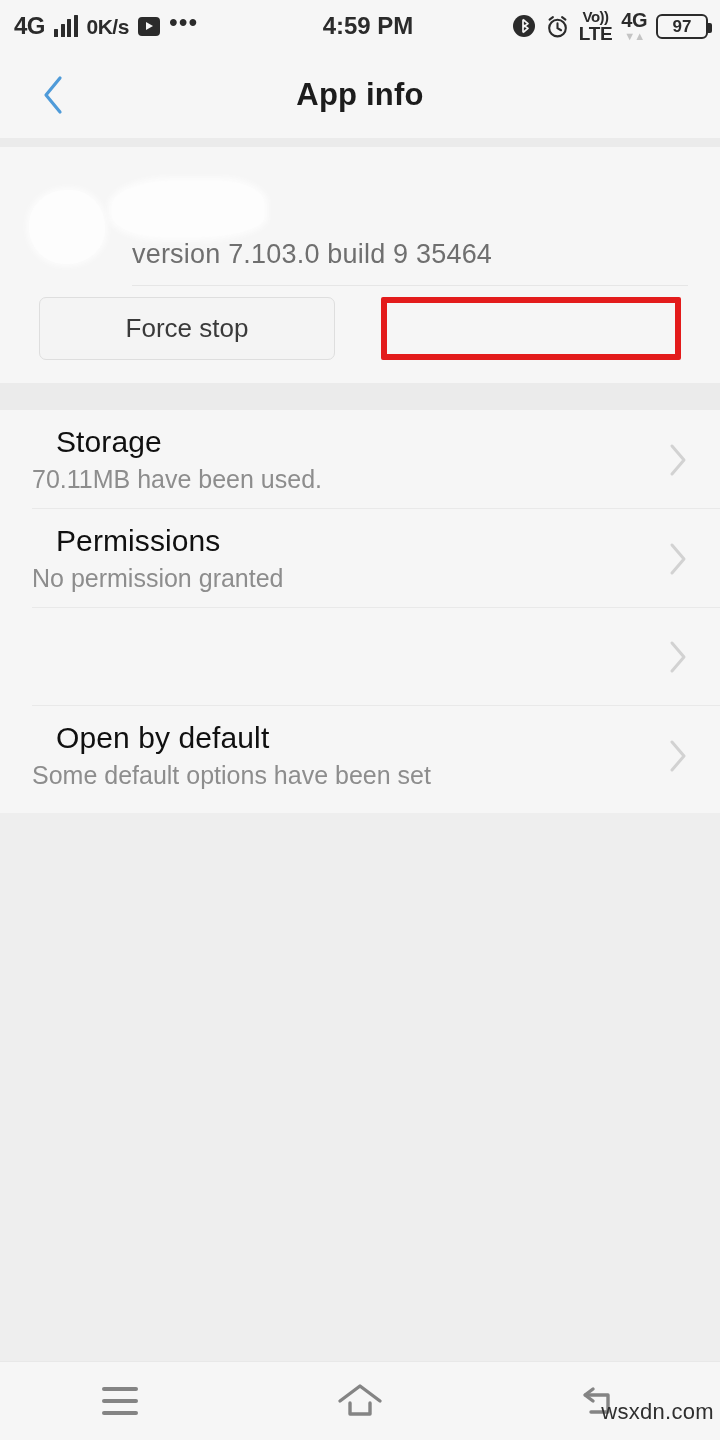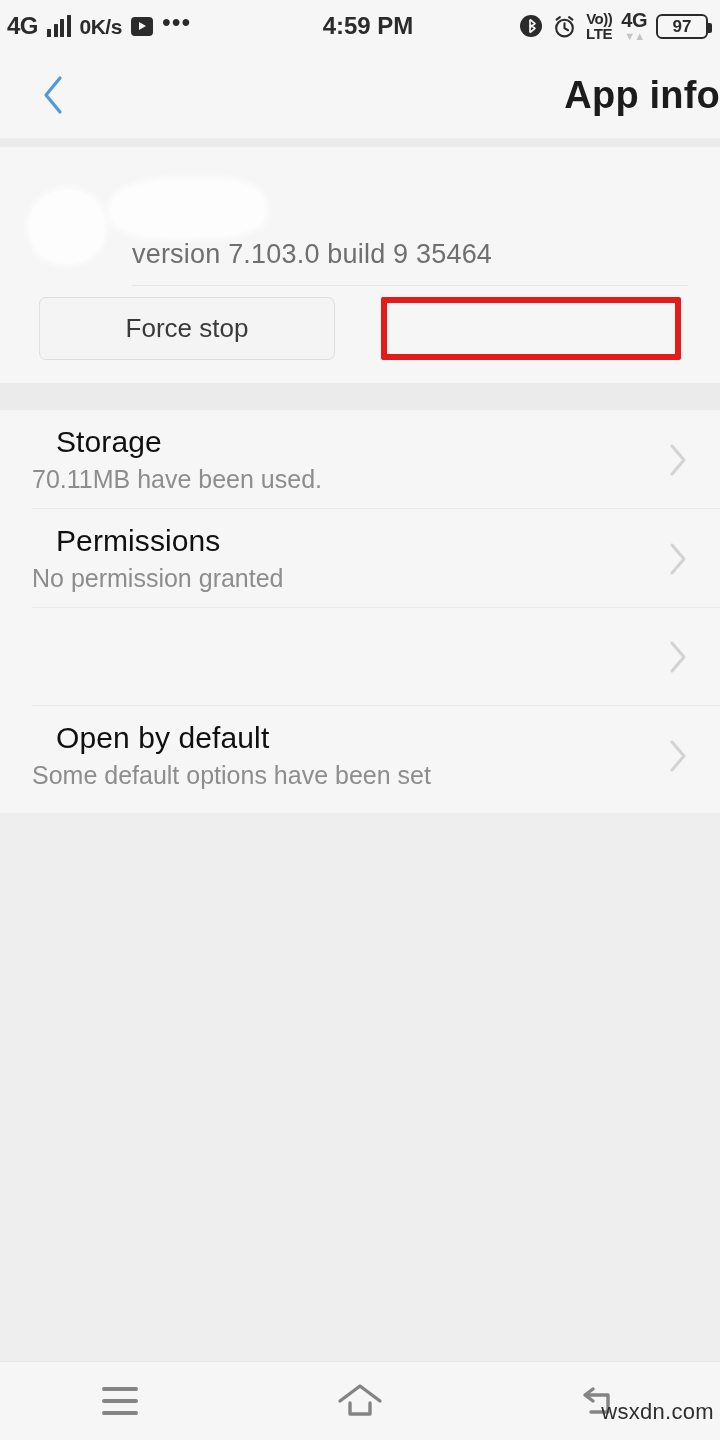--- a/index.html
+++ b/index.html
@@ -21,21 +21,21 @@
 
   
   .status-bar {
     position: absolute;
     top: 0; left: 0;
     width: 720px; height: 52px;
     background: #f6f6f6;
     display: flex;
     align-items: center;
     justify-content: space-between;
-    padding: 0 12px 0 7px;
+    padding: 0 12px 0 14px;
   }
   .status-left, .status-right {
     display: flex;
     align-items: center;
     gap: 9px;
   }
   .sb-text {
     font-size: 24px;
     font-weight: bold;
     color: #2b2b2b;
@@ -100,21 +100,21 @@
 
   .volte {
     display: flex;
     flex-direction: column;
     align-items: center;
     line-height: 1;
     color: #2b2b2b;
     font-weight: bold;
   }
   .volte .vo { font-size: 15px; letter-spacing: -0.5px; }
-  .volte .lte { font-size: 15px; letter-spacing: -0.3px; }
+  .volte .lte { font-size: 19px; letter-spacing: -0.3px; }
 
   .fourg-data {
     display: flex;
     flex-direction: column;
     align-items: center;
     line-height: 1;
   }
   .fourg-data .lbl {
     font-size: 20px; font-weight: bold; color: #2b2b2b;
     letter-spacing: -0.5px;
@@ -164,22 +164,22 @@
     display: flex;
     align-items: center;
     justify-content: center;
     cursor: pointer;
   }
   .back-chevron {
     width: 24px; height: 40px;
   }
   .page-title {
     width: 100%;
-    text-align: right;
-    font-size: 38px;
+    text-align: center;
+    font-size: 31px;
     font-weight: bold;
     color: #1c1c1c;
     letter-spacing: 0.2px;
   }
 
   
   .gap-band {
     position: absolute;
     left: 0;
     width: 720px;

